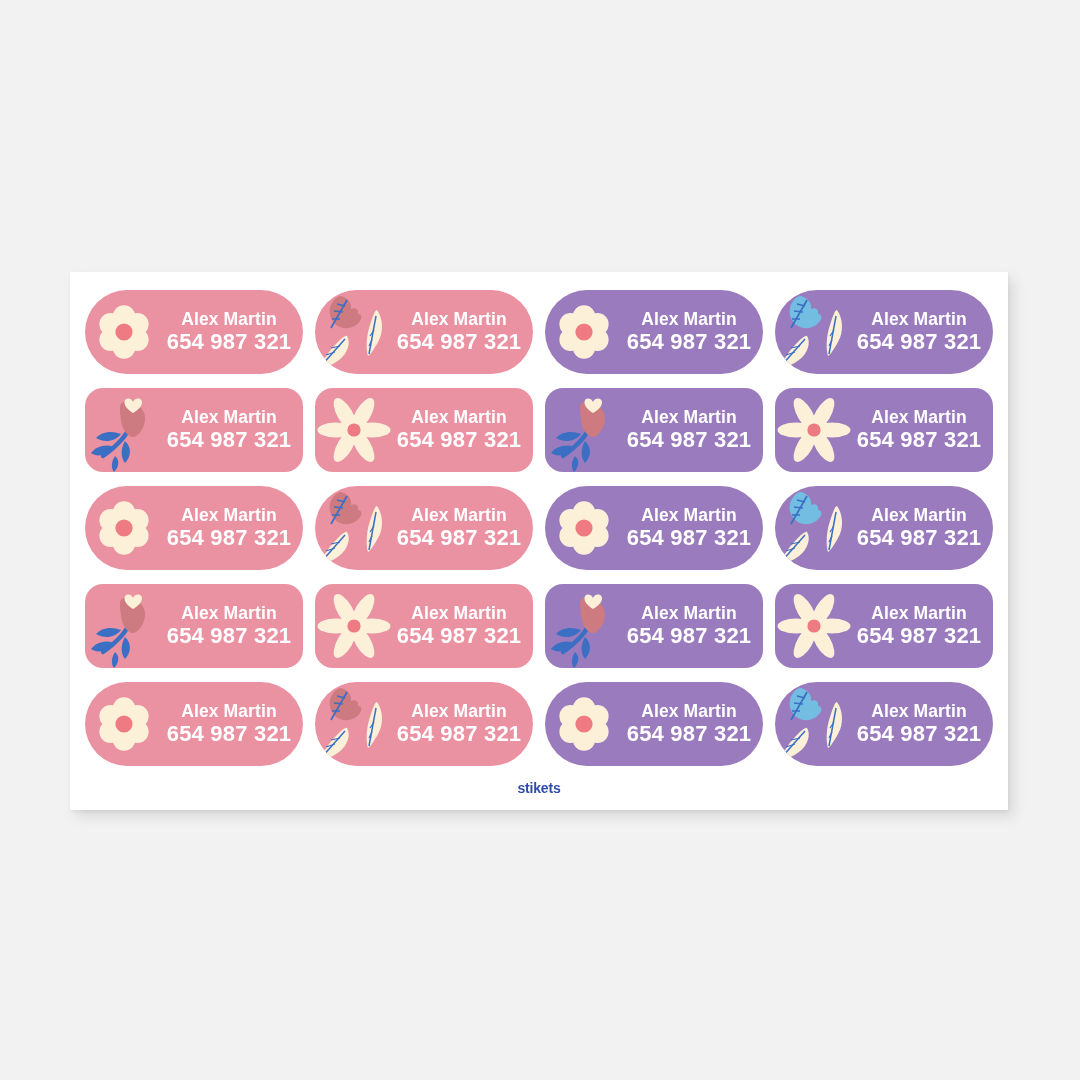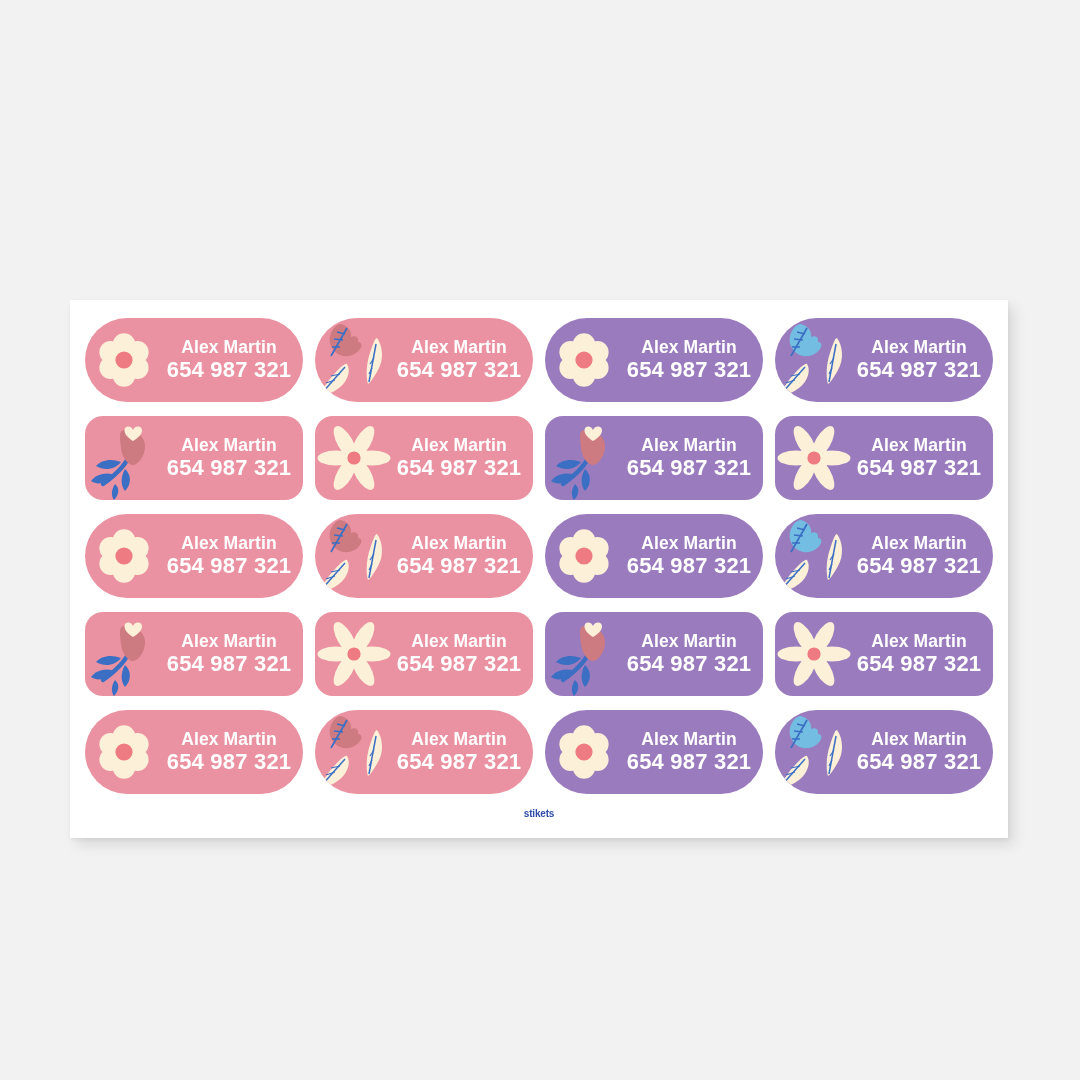--- a/index.html
+++ b/index.html
@@ -84,30 +84,30 @@
     white-space:nowrap;
   }
 
   
   #brand{
     position:absolute;
     left:0; right:0;
     top:508px;
     text-align:center;
     color:#2f4ca8;
-    font-size:10px;
+    font-size:14px;
     font-weight:bold;
     letter-spacing:-0.2px;
   }
 </style>
 </head>
 <body style="background: rgb(242, 242, 242);">
 
 <div id="stage">
-  <div id="sheet" style="background: rgb(255, 255, 255); margin-top: 28px;">
+  <div id="sheet" style="background: rgb(255, 255, 255);">
     <div id="grid">
         <div class="cell">
           <div class="label pill" style="background: rgb(235, 146, 162);">
             <div class="art">
               <svg viewBox="0 0 78 84" xmlns="http://www.w3.org/2000/svg">
                 <circle cx="39.00" cy="26.50" r="11.2" fill="#fdf0d9"></circle>
                 <circle cx="52.42" cy="34.25" r="11.2" fill="#fdf0d9"></circle>
                 <circle cx="52.42" cy="49.75" r="11.2" fill="#fdf0d9"></circle>
                 <circle cx="39.00" cy="57.50" r="11.2" fill="#fdf0d9"></circle>
                 <circle cx="25.58" cy="49.75" r="11.2" fill="#fdf0d9"></circle>

